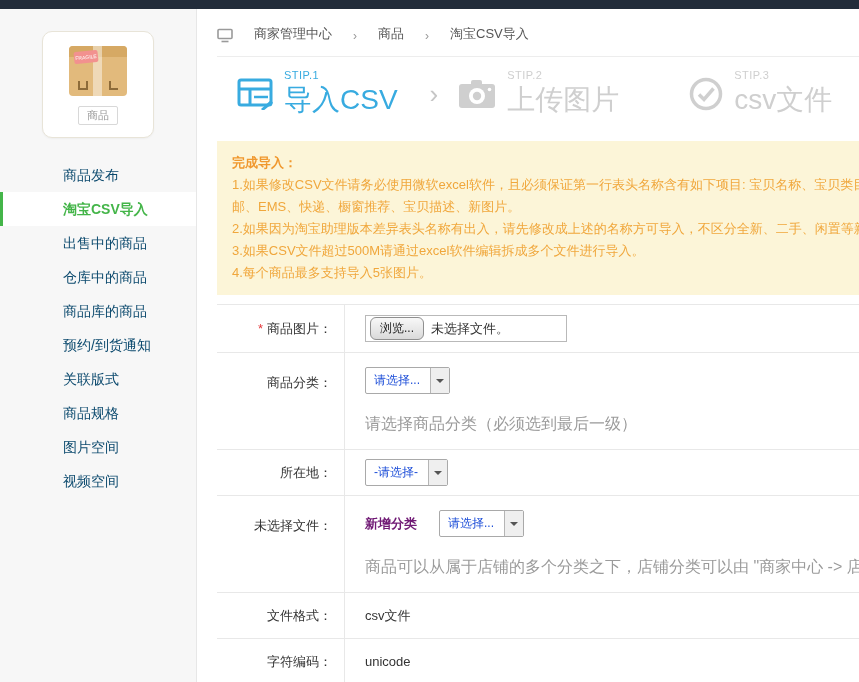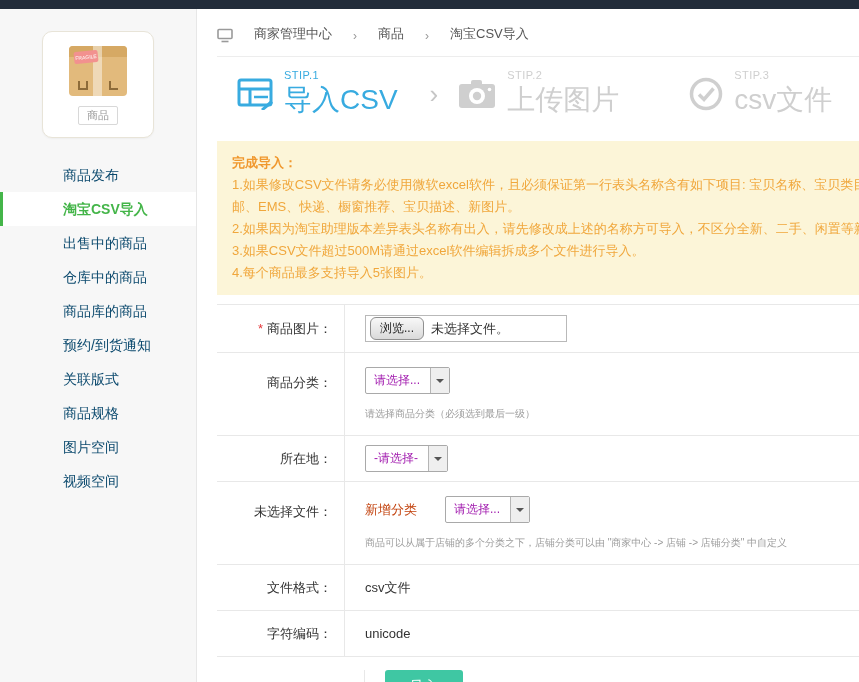--- a/index.html
+++ b/index.html
@@ -59,35 +59,35 @@
   .fl { width:128px; flex-shrink:0; border-right:1px solid #e8e8e8; font-size:13px; color:#333;
         display:flex; align-items:center; justify-content:flex-end; padding-right:12px; }
   .fl.top { align-items:flex-start; padding-top:21px; }
   .fc { flex:1; min-width:0; padding-left:20px; display:flex; align-items:center; }
   .fc.col { flex-direction:column; align-items:flex-start; justify-content:flex-start; padding:14px 0 14px 20px; }
   .req { color:#e4393c; margin-right:4px; }
   .row-image { height:48px; }
   .row-location { height:46px; }
   .row-encoding, .row-format { height:46px; }
   .val { font-size:13px; color:#333; }
-  .help { font-size:10px; color:#9b9b9b; margin-top:13px; white-space:nowrap; overflow:hidden; max-width:100%; }
+  .help { font-size:16px; color:#9b9b9b; margin-top:20px; white-space:nowrap; overflow:hidden; max-width:100%; }
 
   .filebox { display:flex; align-items:center; height:27px; width:202px; border:1px solid #b9b9b9;
              background:#fff; padding:0 4px; cursor:pointer; }
   .browse-btn { font-size:12px; padding:2px 9px; border:1px solid #8f8f8f; border-radius:6px;
                 background:linear-gradient(#f8f8f8,#dadada); color:#222; cursor:pointer; white-space:nowrap; }
   .file-status { font-size:13px; color:#333; margin-left:7px; white-space:nowrap; }
 
   .sel { display:inline-flex; align-items:stretch; height:27px; border:1px solid #a9a9a9;
          background:#fff; border-radius:2px; cursor:pointer; }
-  .sel-text { font-size:12px; color:#a21caf; padding:0 10px 0 8px; display:flex; align-items:center; white-space:nowrap;text-align:center; }
+  .sel-text { font-size:12px; color:#1d4ed8; padding:0 10px 0 8px; display:flex; align-items:center; white-space:nowrap;text-align:center; }
   .sel-arrow { width:19px; border-left:1px solid #b5b5b5; background:#efefef;
                display:flex; align-items:center; justify-content:center; }
   .sel-arrow::after { content:""; border:4px solid transparent; border-top-color:#555; margin-top:4px; }
-  .prefix { font-size:13px; color:#c2410c; margin-right:28px; white-space:nowrap; }
+  .prefix { font-size:13px; color:#701a75; margin-right:22px; white-space:nowrap;font-weight:bold; }
   .inline { display:flex; align-items:center; }
 
   .row-submit { padding:13px 0 14px 20px; border-bottom:none; }
   .submit-btn { background:#3fc7a3; color:#fff; font-size:14px; border:none; border-radius:3px;
                 padding:8px 25px; cursor:pointer; }
 </style>
 </head>
 <body>
 
 <div class="topbar"></div>

